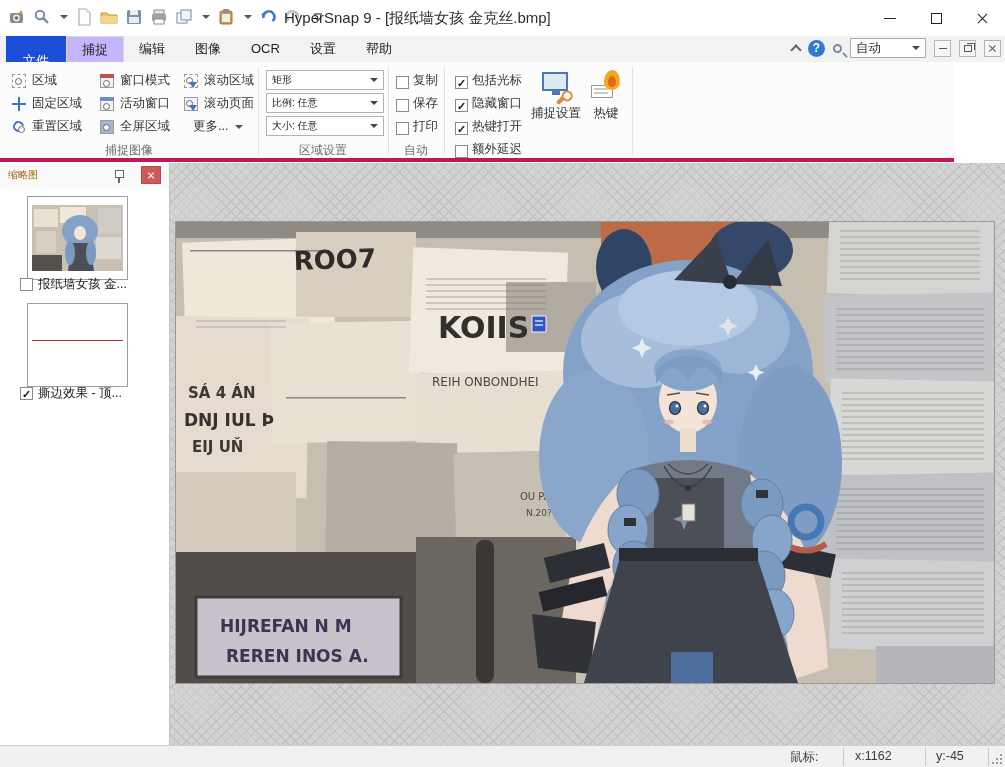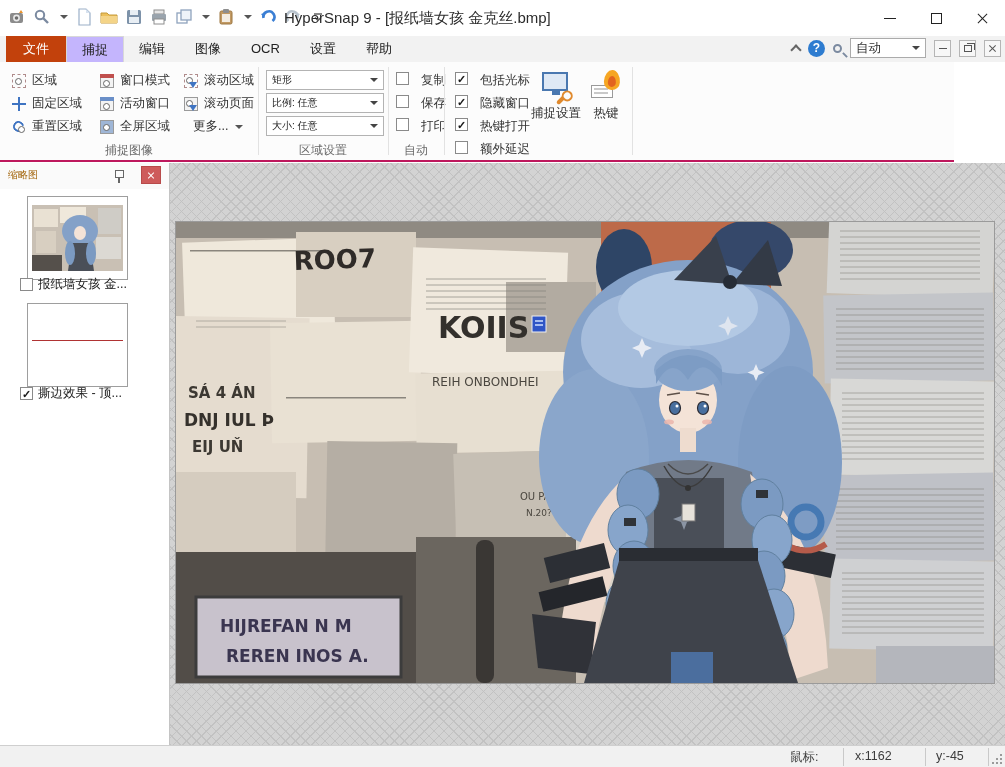--- a/index.html
+++ b/index.html
@@ -21,47 +21,47 @@
   .glyph-max{width:11px;height:11px;border:1.6px solid #222}
   .glyph-x{position:relative;width:13px;height:13px}
   .glyph-x i{position:absolute;left:0;top:6px;width:13px;height:0;border-top:1.6px solid #222}
   .glyph-x i:first-child{transform:rotate(45deg)}
   .glyph-x i:last-child{transform:rotate(-45deg)}
 
   
   .tabrow{position:absolute;left:0;top:36px;width:1005px;height:26px;background:#f2f2f2}
   .tabs{position:absolute;left:6px;top:0;display:flex;height:26px}
   .tab{height:26px;line-height:25px;padding:0 15px;font-size:13px;color:#222;cursor:default}
-  .tab-file{background:#c2410c;color:#fff;padding:0 17px}
+  .tab-file{background:#1d4ed8;color:#fff;padding:12px 17px}
   .tab-active{background:#c4b5fd;border:1px solid #d8d8d8;border-bottom:none}
   .tab-extras{position:absolute;right:4px;top:2px;display:flex;align-items:center;gap:8px}
   .chev-up{width:8px;height:8px;border-left:2px solid #666;border-top:2px solid #666;transform:rotate(45deg);margin-top:4px}
   .help-circ{width:17px;height:17px;border-radius:50%;background:#2e7cd0;color:#fff;font-size:12px;font-weight:bold;
              display:flex;align-items:center;justify-content:center}
   .mag{width:9px;height:9px;border:2px solid #7b8aa0;border-radius:50%;position:relative}
   .mag::after{content:"";position:absolute;left:7px;top:8px;width:6px;height:2px;background:#7b8aa0;transform:rotate(45deg)}
   .zoom-combo{width:76px;height:20px;border:1px solid #ababab;background:#fff;display:flex;align-items:center;
               justify-content:space-between;padding:0 5px;font-size:12.5px}
   .combo-arrow{width:0;height:0;border-left:4px solid transparent;border-right:4px solid transparent;border-top:4px solid #444}
   .doc-btn{width:17px;height:17px;border:1px solid #b5b5b5;background:#f7f7f7;display:flex;align-items:center;justify-content:center}
   .doc-btn .glyph-min{width:8px;border-top:1.4px solid #555}
   .glyph-restore{width:8px;height:7px;border:1.3px solid #555;position:relative;background:#f7f7f7}
   .glyph-restore::before{content:"";position:absolute;left:2px;top:-3px;width:7px;height:6px;border:1.3px solid #555;border-bottom:none;border-left:none}
   .doc-btn .glyph-x{width:9px;height:9px}
   .doc-btn .glyph-x i{width:9px;top:4px;border-top:1.4px solid #555}
 
   
-  .ribbon{position:absolute;left:0;top:62px;width:954px;height:100px;background:#fcfcfc;border-bottom:2px solid #be185d}
+  .ribbon{position:absolute;left:0;top:62px;width:954px;height:100px;background:#fcfcfc;border-bottom:4px solid #be185d}
   .rib-sep{position:absolute;top:5px;height:88px;width:1px;background:#e2e2e2}
   .rib-btn{position:absolute;height:21px;display:flex;align-items:center;gap:5px;font-size:12.5px;color:#333;
            padding:0 3px;white-space:nowrap;cursor:default}
   .rib-label{position:absolute;top:80px;font-size:12px;color:#6b6b6b;text-align:center}
   .rib-select{position:absolute;width:118px;height:20px;border:1px solid #b3b3b3;background:#fff;display:flex;
               align-items:center;justify-content:space-between;padding:0 5px;font-size:10px;color:#222}
-  .cb{position:absolute;display:flex;align-items:flex-start;gap:12px;font-size:12.5px;color:#333;white-space:nowrap}
+  .cb{position:absolute;display:flex;align-items:flex-end;gap:4px;font-size:12.5px;color:#333;white-space:nowrap}
   .cb-box{width:13px;height:13px;border:1px solid #8a8a8a;background:#fff;font-size:11px;line-height:12px;
           text-align:center;color:#1a1a1a;font-weight:bold}
   .big-btn{position:absolute;top:8px;width:56px;display:flex;flex-direction:column;align-items:center;gap:5px;
            font-size:12.5px;color:#333;text-align:center;cursor:default}
   
   .i16{width:16px;height:16px;position:relative;flex:0 0 16px}
   .dash-box{position:absolute;inset:1px;border:1px dashed #b08c8c}
   .solid-box{position:absolute;inset:1px;border:1px solid #9a9a9a;background:#f3f3f3}
   .win-head-red{position:absolute;left:1px;right:1px;top:1px;height:4px;background:#c0504d}
   .win-head-blue{position:absolute;left:1px;right:1px;top:1px;height:4px;background:#6a8fc8}

